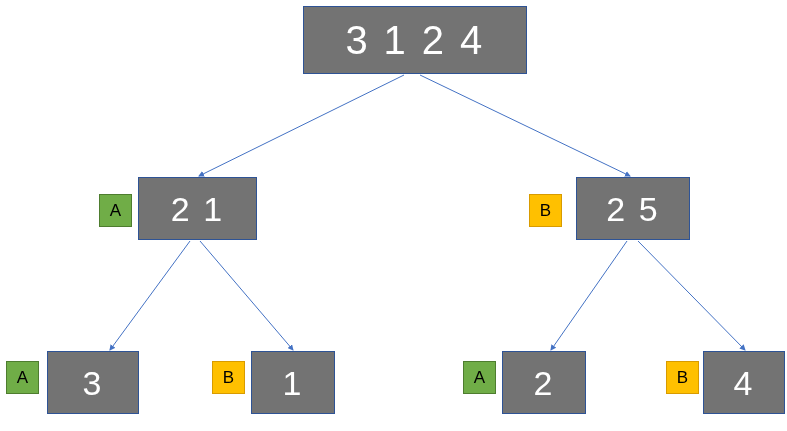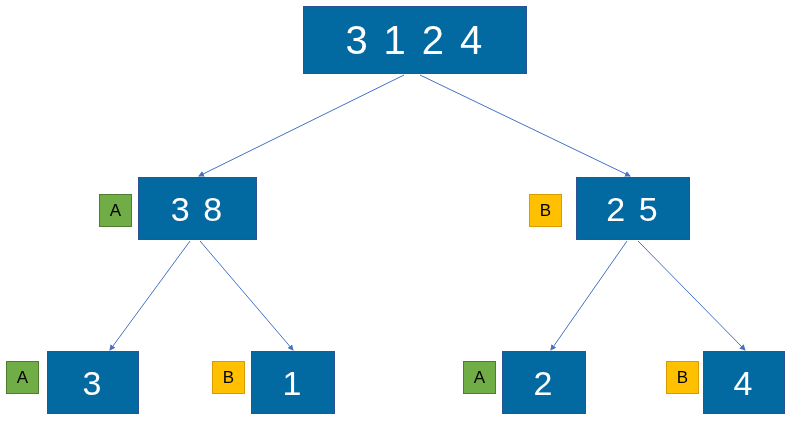--- a/index.html
+++ b/index.html
@@ -23,21 +23,21 @@
     position: absolute;
     left: 0;
     top: 0;
     width: 787px;
     height: 431px;
     pointer-events: none;
   }
   .node {
     position: absolute;
     box-sizing: border-box;
-    background: #0369a1;
+    background: #737373;
     border: 1px solid #2E5395;
     color: #ffffff;
     display: flex;
     align-items: center;
     justify-content: center;
     font-family: "Liberation Sans", sans-serif;
     font-weight: 400;
     letter-spacing: 0.06em;
     white-space: pre;
     line-height: 1;
@@ -78,21 +78,21 @@
         <line x1="420" y1="75" x2="630" y2="176" stroke="#4472C4" stroke-width="1" marker-end="url(#arrowhead)"></line>
         <line x1="190" y1="241" x2="110" y2="350" stroke="#4472C4" stroke-width="1" marker-end="url(#arrowhead)"></line>
         <line x1="200" y1="241" x2="293" y2="350" stroke="#4472C4" stroke-width="1" marker-end="url(#arrowhead)"></line>
         <line x1="627" y1="241" x2="551" y2="350" stroke="#4472C4" stroke-width="1" marker-end="url(#arrowhead)"></line>
         <line x1="638" y1="241" x2="745" y2="350" stroke="#4472C4" stroke-width="1" marker-end="url(#arrowhead)"></line>
       </g>
   </svg>
 
   <div id="node-layer">
       <div class="node" style="left: 303px; top: 6px; width: 224px; height: 68px; font-size: 40px;">3 1 2 4</div>
-      <div class="node" style="left: 138px; top: 177px; width: 119px; height: 63px; font-size: 34px;">3 8</div>
+      <div class="node" style="left: 138px; top: 177px; width: 119px; height: 63px; font-size: 34px;">2 1</div>
       <div class="node" style="left: 576px; top: 177px; width: 114px; height: 63px; font-size: 34px;">2 5</div>
       <div class="node" style="left: 47px; top: 351px; width: 92px; height: 63px; font-size: 34px;">3</div>
       <div class="node" style="left: 251px; top: 351px; width: 84px; height: 63px; font-size: 34px;">1</div>
       <div class="node" style="left: 502px; top: 351px; width: 84px; height: 63px; font-size: 34px;">2</div>
       <div class="node" style="left: 703px; top: 351px; width: 82px; height: 63px; font-size: 34px;">4</div>
     </div>
   <div id="badge-layer">
       <div class="badge badge-a" style="left: 99px; top: 194px; width: 33px; height: 33px;">A</div>
       <div class="badge badge-b" style="left: 529px; top: 194px; width: 33px; height: 33px;">B</div>
       <div class="badge badge-a" style="left: 6px; top: 361px; width: 33px; height: 33px;">A</div>

